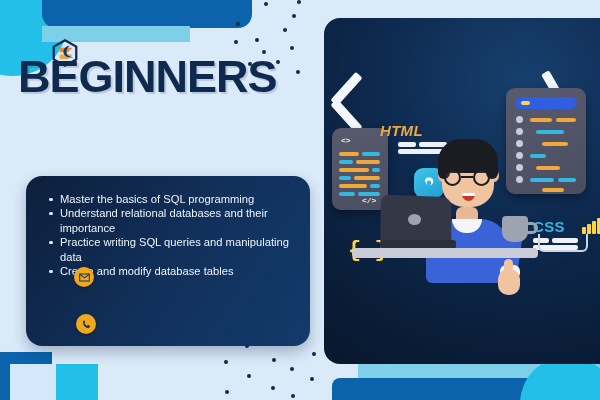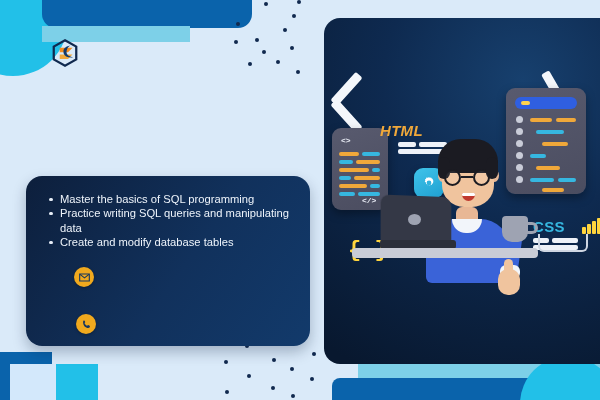--- a/index.html
+++ b/index.html
@@ -181,25 +181,27 @@
   <div class="logo">
     <svg viewBox="0 0 40 40" width="30" height="30">
       <polygon points="20,3 35,11.5 35,28.5 20,37 5,28.5 5,11.5" fill="none" stroke="#10294f" stroke-width="3"></polygon>
       <path d="M13 13 L30 13 L24 19 L13 19 Z" fill="#f28c1e"></path>
       <path d="M13 22 L30 22 L24 28 L13 28 Z" fill="#f0a83a"></path>
       <path d="M27 10 Q16 12 18 20 Q20 27 31 26 Q22 24 22 19 Q22 13 27 10 Z" fill="#123a6b"></path>
     </svg>
   </div>
 
   <div class="title">
+    <span class="l2">BEGINNERS</span>
   </div>
 
   <div class="card">
     <ul class="bullets">
       <li>Master the basics of SQL programming</li>
+      <li>Understand relational databases and their importance</li>
       <li>Practice writing SQL queries and manipulating data</li>
       <li>Create and modify database tables</li>
     </ul>
   </div>
 
   <div class="fab fab-mail">
     <svg viewBox="0 0 16 16" width="11" height="11">
         <path d="M1 3h14v10H1z" fill="none" stroke="#16365f" stroke-width="1.6"></path>
         <path d="M1.5 3.5 L8 8.5 L14.5 3.5" fill="none" stroke="#16365f" stroke-width="1.6"></path>
       </svg>

